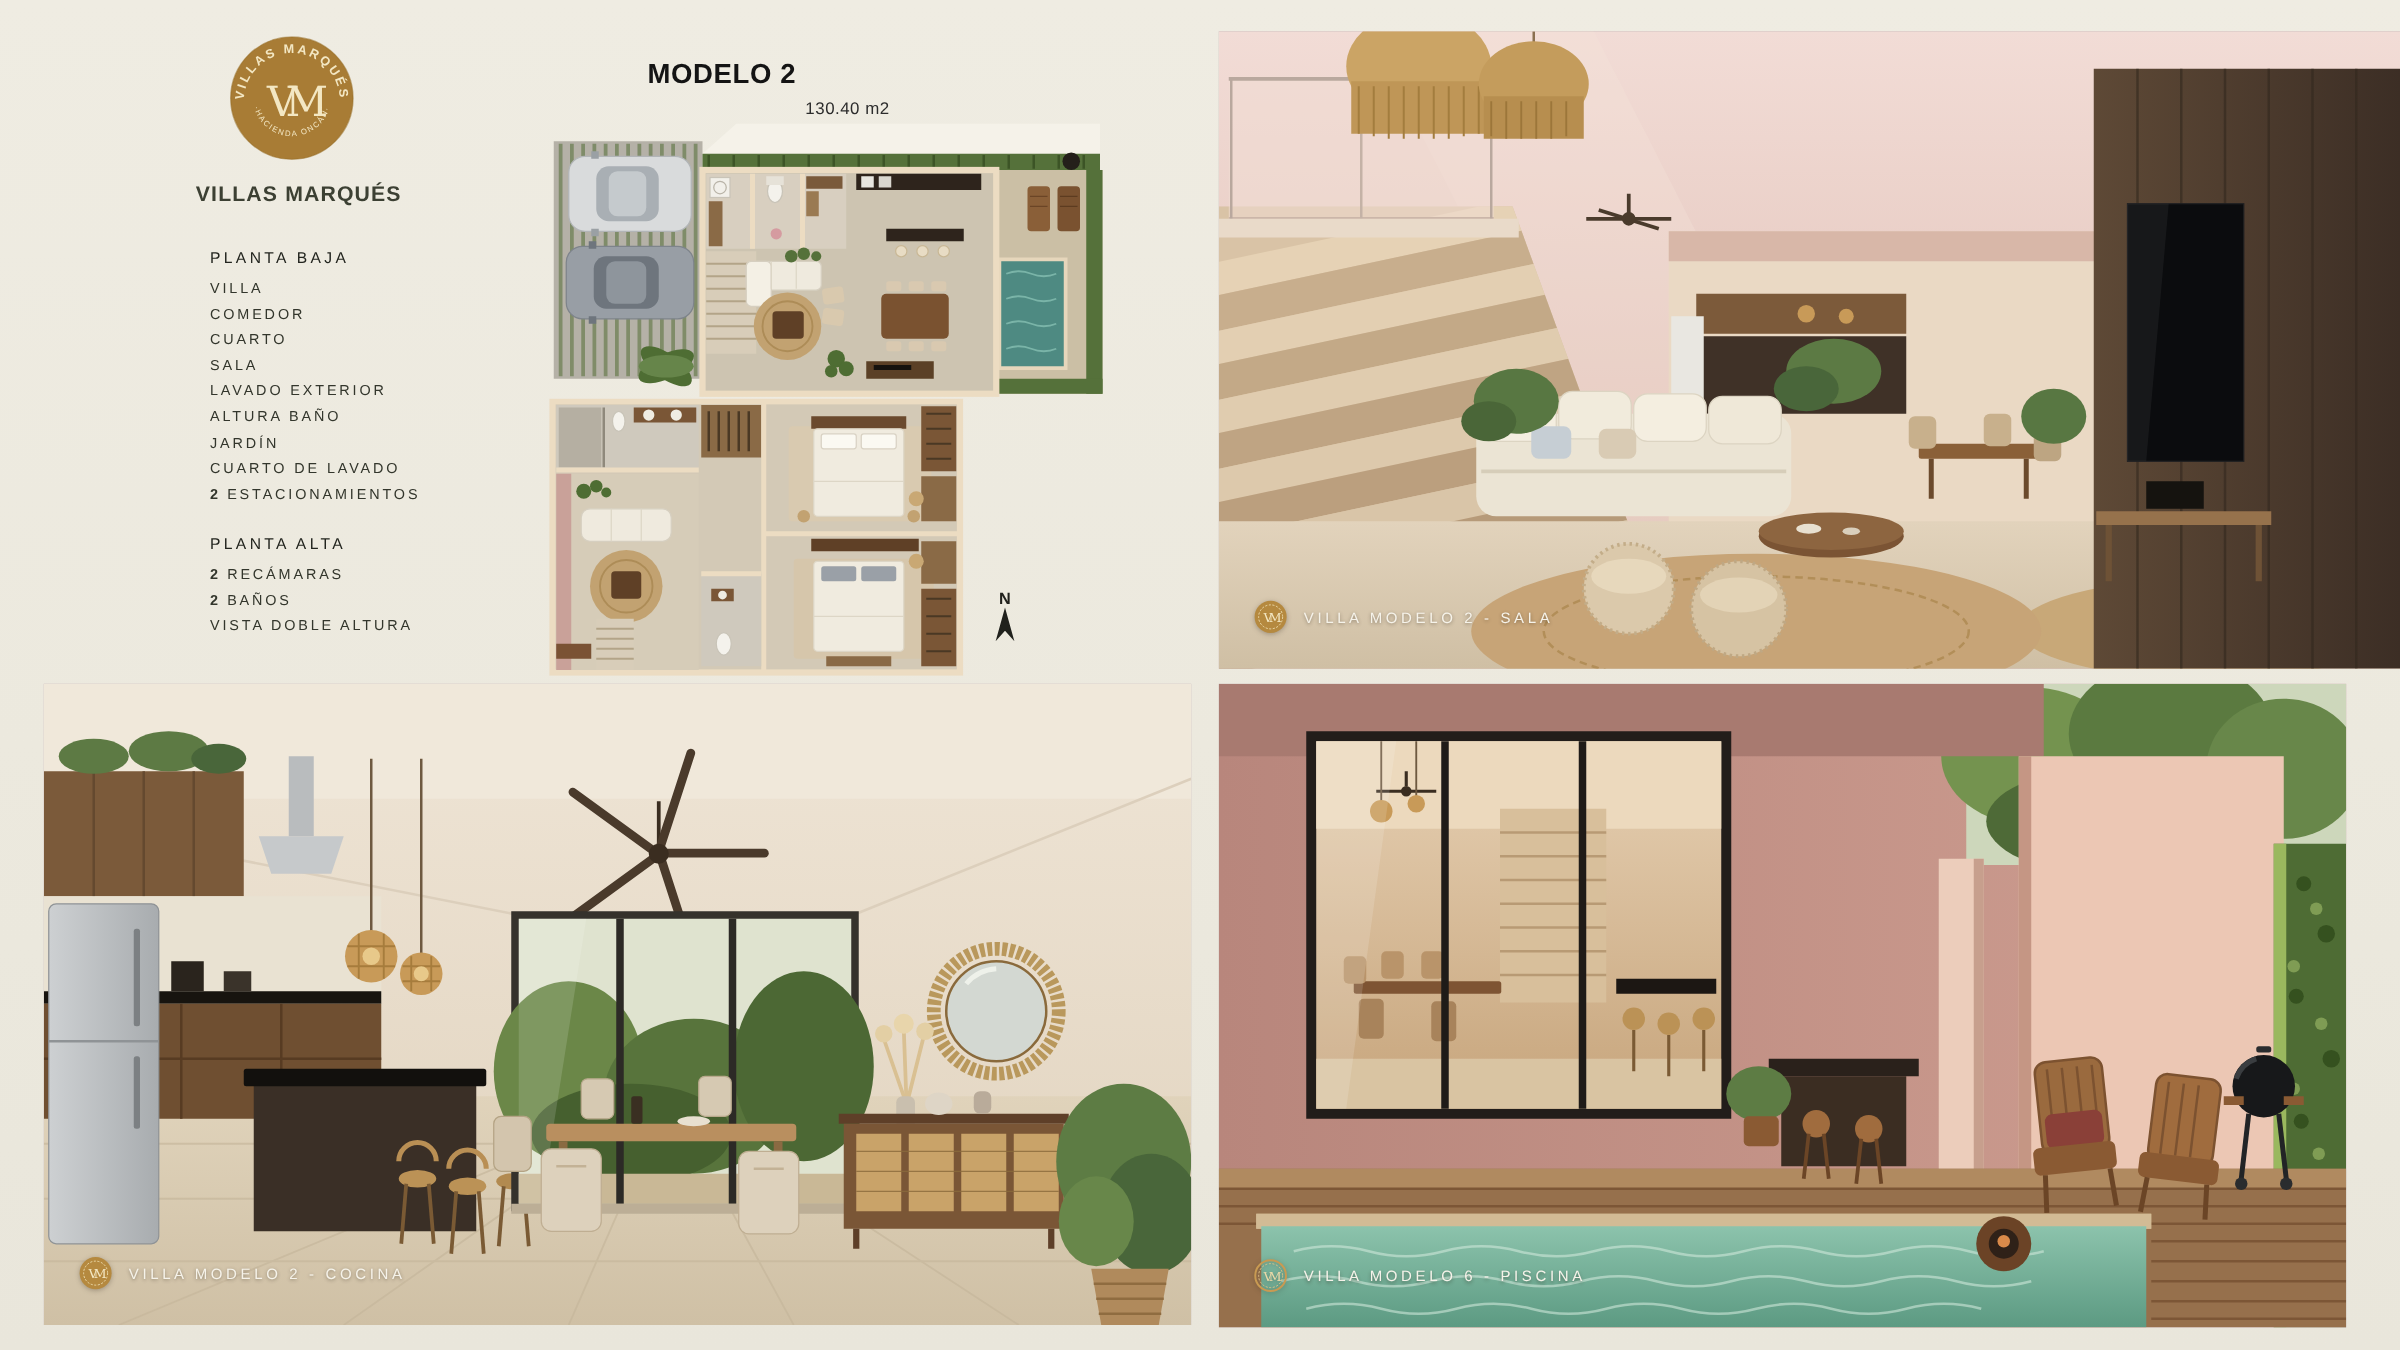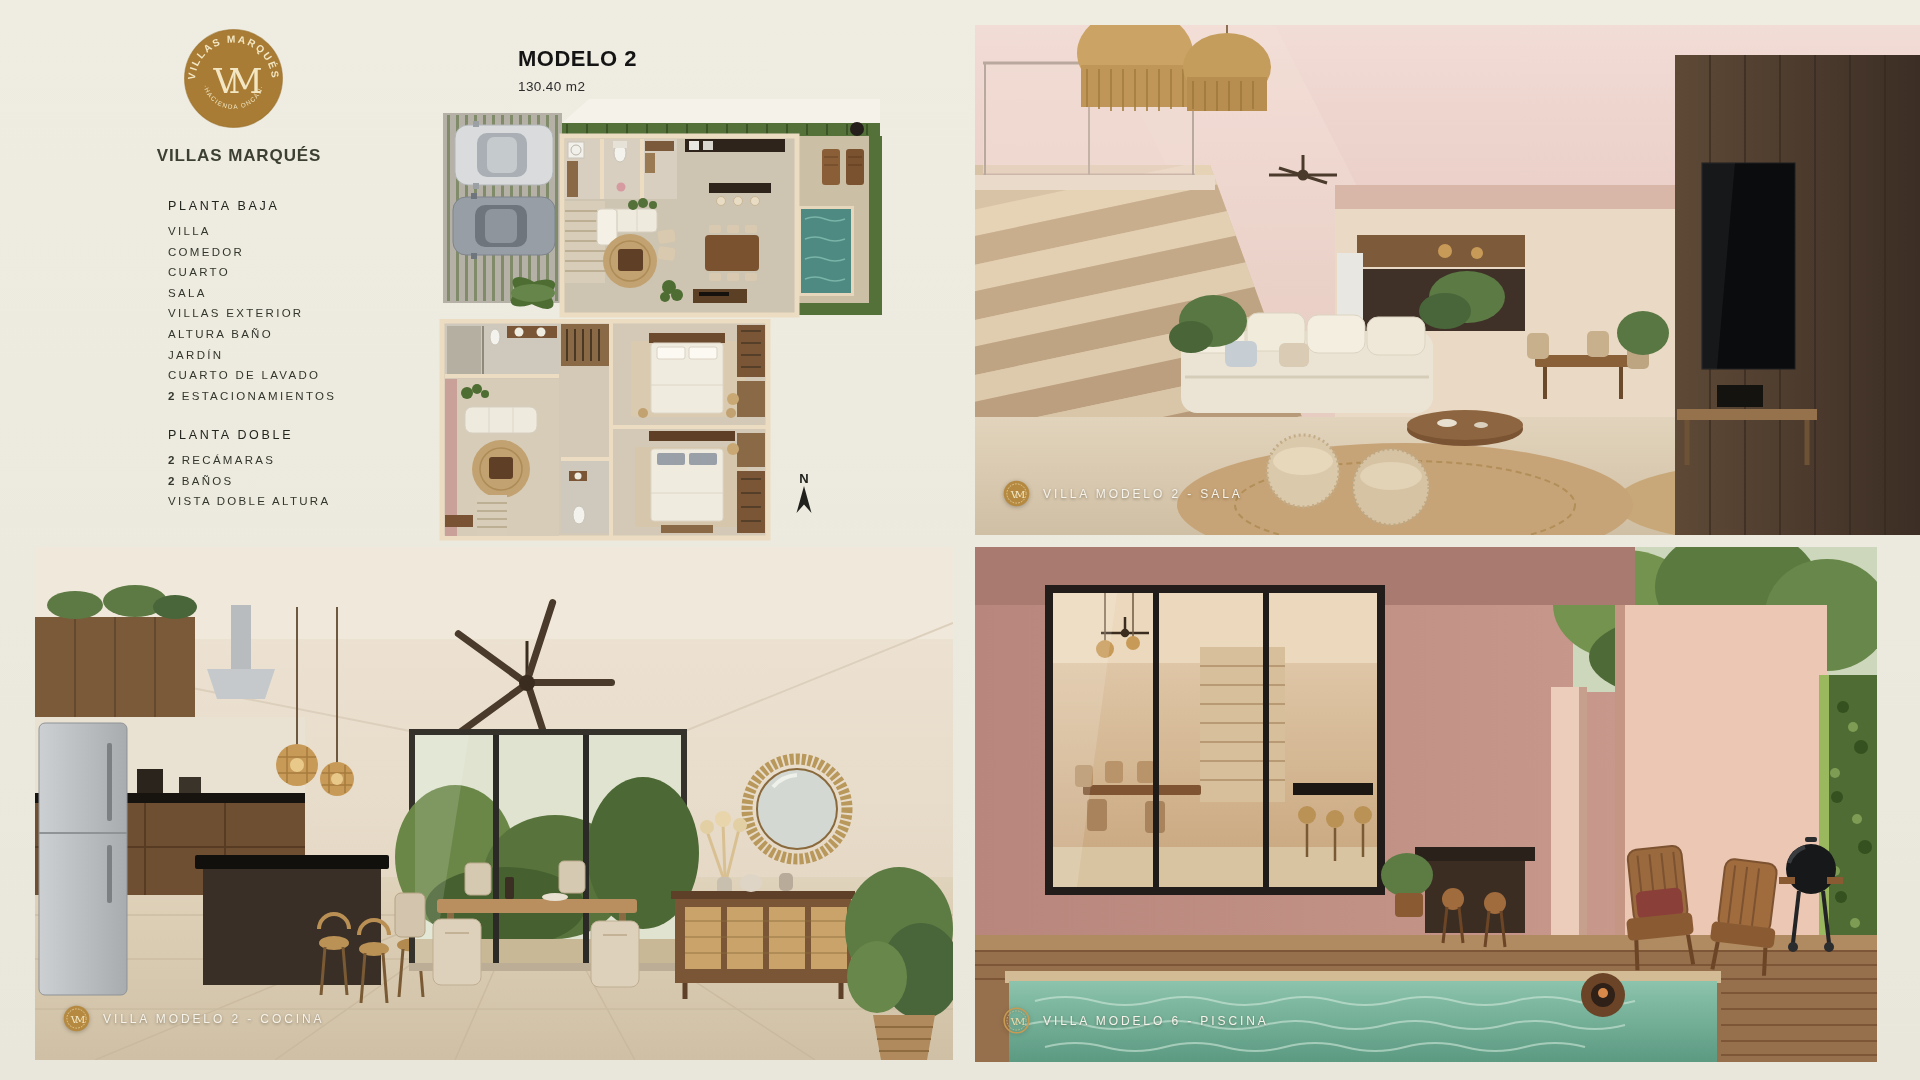--- a/index.html
+++ b/index.html
@@ -12,21 +12,21 @@
   .brand-name{position:absolute;left:119px;top:146px;width:240px;text-align:center;
               font-size:17px;font-weight:700;letter-spacing:.9px;color:#3c4033}
   .spec-list{position:absolute;left:168px;color:#33362c}
   .spec-title{font-size:12.5px;font-weight:400;letter-spacing:2.7px;color:#22241e;margin-bottom:8px}
   .spec-row{font-size:11.5px;letter-spacing:2.3px;line-height:20.6px;color:#33362c;white-space:nowrap}
   .spec-row b{font-weight:700;margin-right:5px}
   .spec-row b:empty{display:none}
   
   .model-title{position:absolute;left:518px;top:46px;width:320px;
                font-size:22px;font-weight:800;letter-spacing:.5px;color:#141414}
-  .model-area{position:absolute;left:518px;top:79px;width:320px;text-align:left;
+  .model-area{position:absolute;left:518px;top:79px;width:320px;text-align:center;
               font-size:13.5px;letter-spacing:.4px;color:#2c2c2c}
   
   .plan1{position:absolute;left:437px;top:97px;width:458px;height:222px}
   .plan2{position:absolute;left:437px;top:319px;width:336px;height:222px}
   .compass{position:absolute;left:789px;top:471px;width:30px;height:44px}
   
   .photo{position:absolute;overflow:hidden;background:#cbb}
   .photo .scene{position:absolute;inset:0;width:100%;height:100%;display:block}
   .photo-sala{left:975px;top:25px;width:945px;height:510px}
   .photo-cocina{left:35px;top:547px;width:918px;height:513px}
@@ -58,29 +58,29 @@
   </svg>
 
   <div class="brand-name">VILLAS MARQUÉS</div>
 
   <section class="spec-list" style="top:199px">
     <h2 class="spec-title">PLANTA BAJA</h2>
     <div class="spec-row"><span>VILLA</span></div>
     <div class="spec-row"><span>COMEDOR</span></div>
     <div class="spec-row"><span>CUARTO</span></div>
     <div class="spec-row"><span>SALA</span></div>
-    <div class="spec-row"><span>VILLAS EXTERIOR</span></div>
+    <div class="spec-row"><span>LAVADO EXTERIOR</span></div>
     <div class="spec-row"><span>ALTURA BAÑO</span></div>
     <div class="spec-row"><span>JARDÍN</span></div>
     <div class="spec-row"><span>CUARTO DE LAVADO</span></div>
     <div class="spec-row"><b>2</b><span>ESTACIONAMIENTOS</span></div>
   </section>
 
   <section class="spec-list" style="top:428px">
-    <h2 class="spec-title">PLANTA DOBLE</h2>
+    <h2 class="spec-title">PLANTA ALTA</h2>
     <div class="spec-row"><b>2</b><span>RECÁMARAS</span></div>
     <div class="spec-row"><b>2</b><span>BAÑOS</span></div>
     <div class="spec-row"><span>VISTA DOBLE ALTURA</span></div>
   </section>
 
   <h1 class="model-title">MODELO 2</h1>
   <div class="model-area">130.40 m2</div>
 
   <svg class="plan1" viewBox="0 0 458 222">
 

